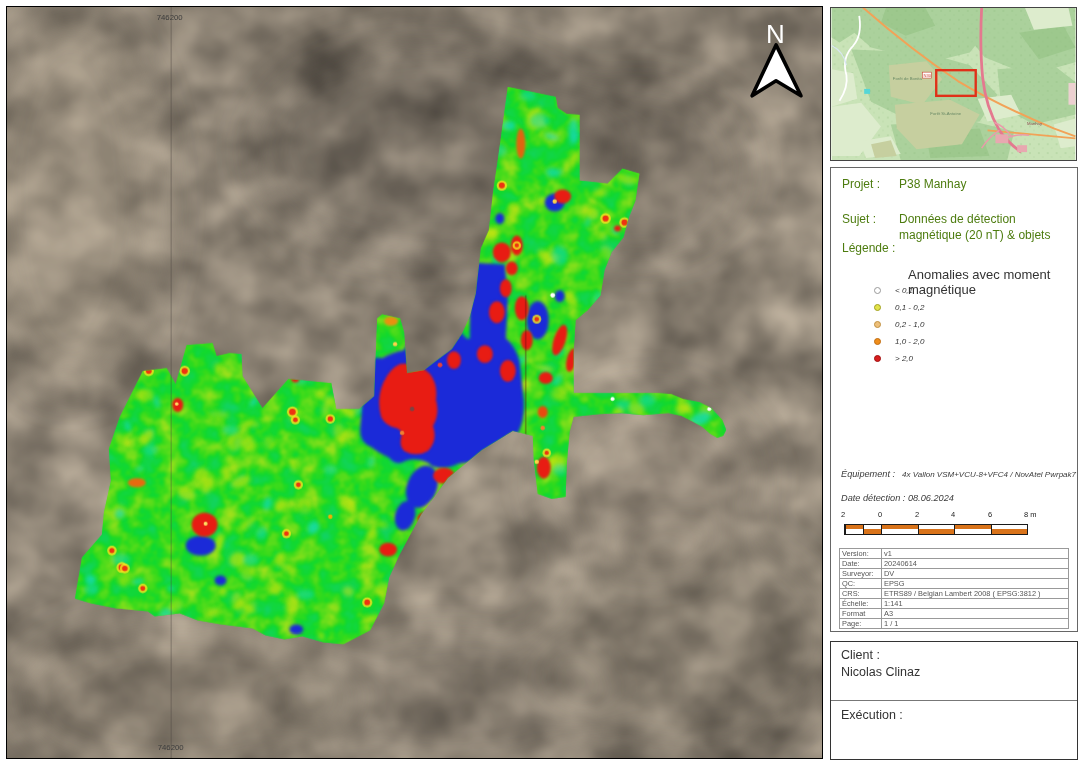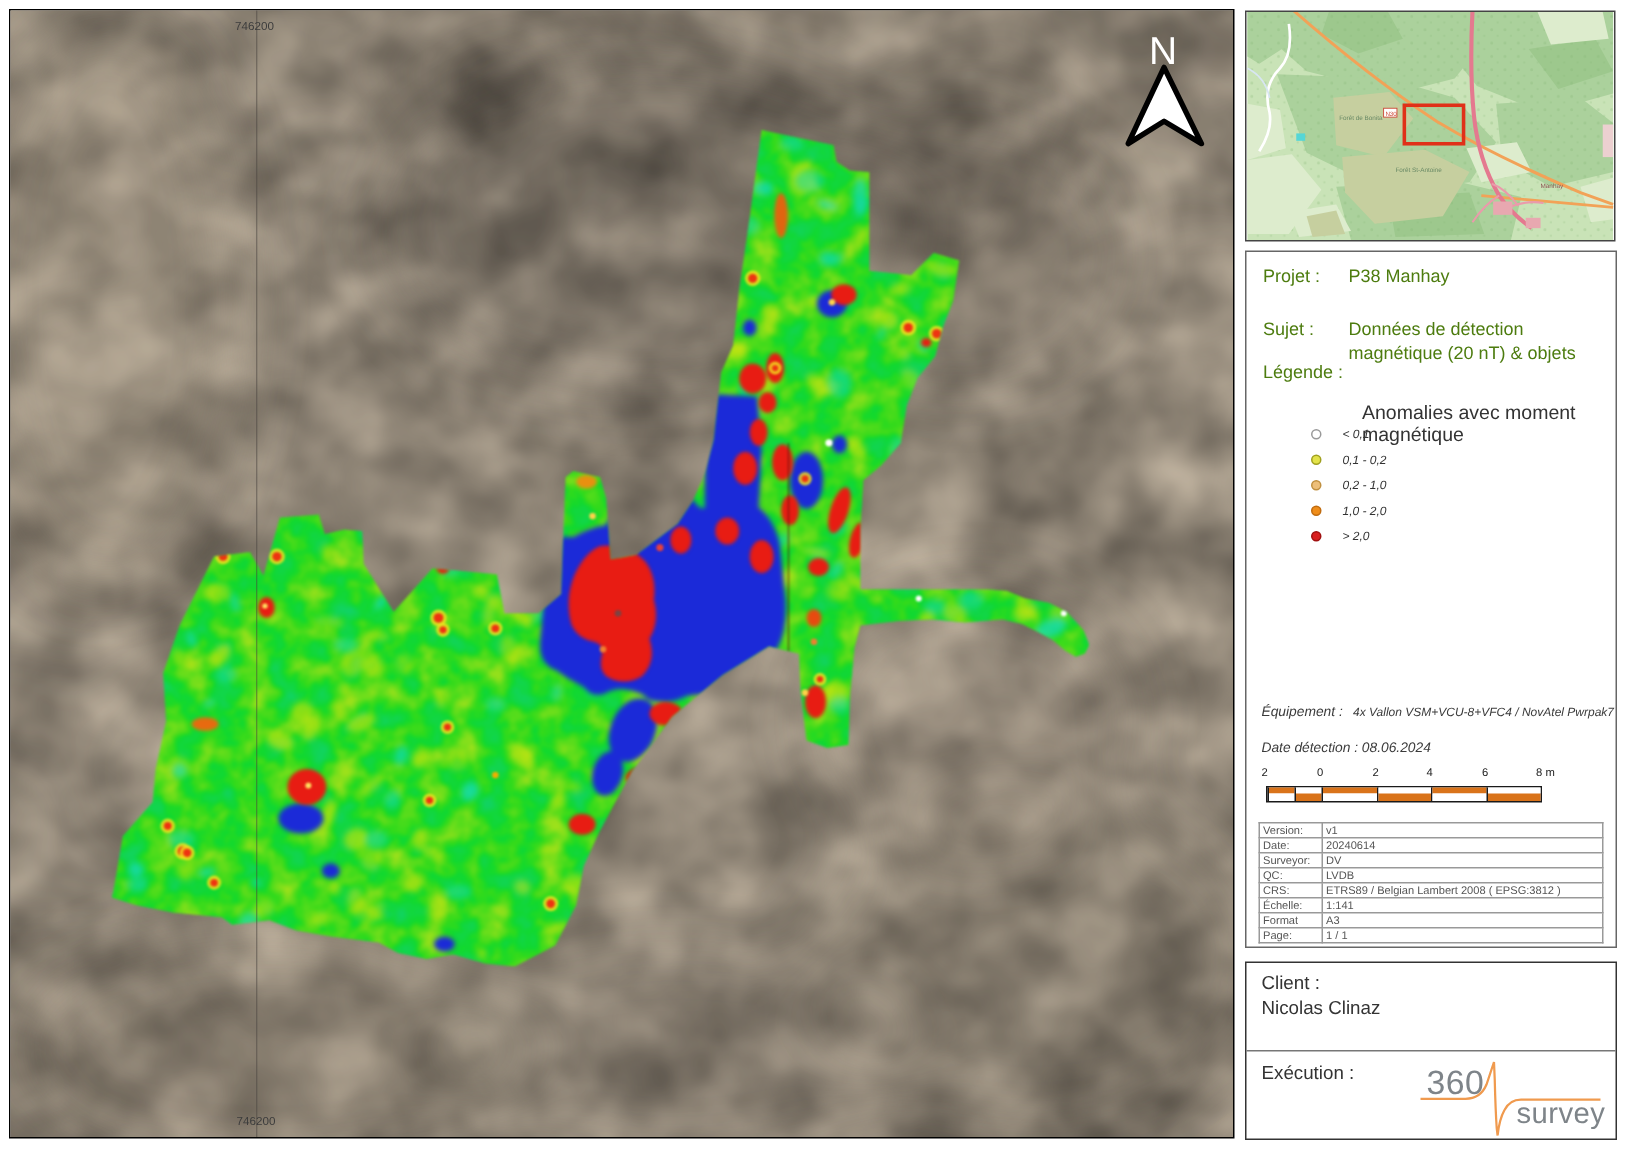--- a/index.html
+++ b/index.html
@@ -464,21 +464,21 @@
       <tr>
         <td class="c1">Date:</td>
         <td>20240614</td>
       </tr>
       <tr>
         <td class="c1">Surveyor:</td>
         <td>DV</td>
       </tr>
       <tr>
         <td class="c1">QC:</td>
-        <td>LVDB</td>
+        <td>EPSG</td>
       </tr>
       <tr>
         <td class="c1">CRS:</td>
         <td>ETRS89 / Belgian Lambert 2008 ( EPSG:3812 )</td>
       </tr>
       <tr>
         <td class="c1">Échelle:</td>
         <td>1:141</td>
       </tr>
       <tr>
@@ -491,20 +491,13 @@
       </tr>
     </tbody>
   </table>
 
 <div class="clientbox">
   <div style="position:absolute;left:10px;top:6px;font-size:12.5px;color:#333;">Client :</div>
   <div style="position:absolute;left:10px;top:23px;font-size:12.5px;color:#333;">Nicolas Clinaz</div>
   <div style="position:absolute;left:0;top:58px;width:100%;border-top:1.2px solid #777;"></div>
   <div style="position:absolute;left:10px;top:66px;font-size:12.5px;color:#333;">Exécution :</div>
   <div style="position:absolute;left:10px;top:81px;font-size:12.5px;color:#333;margin-top:48px;">360survey</div>
-  <div style="position:absolute;left:90px;top:54px;">
-<svg width="160" height="66" viewBox="0 0 160 66" xmlns="http://www.w3.org/2000/svg">
- <text x="30" y="33.5" font-size="22.5" fill="#7e8489" font-family="Liberation Sans, sans-serif" font-weight="400" letter-spacing="0.3">360</text>
- <path d="M26,36.5 L56,36.5 Q66,36.5 70,27 Q73,18 74.5,13.5 L75,12 L75.5,24 Q76,44 76.8,56 L77.4,61 Q78.6,50 82,44 Q85.5,37 93,37 L146,37" fill="none" stroke="#f09a4e" stroke-width="1.5"></path>
- <text x="90" y="52.5" font-size="19.5" fill="#7e8489" font-family="Liberation Sans, sans-serif" letter-spacing="0.3">survey</text>
-</svg>
 </div>
-</div>
 
 </body></html>

